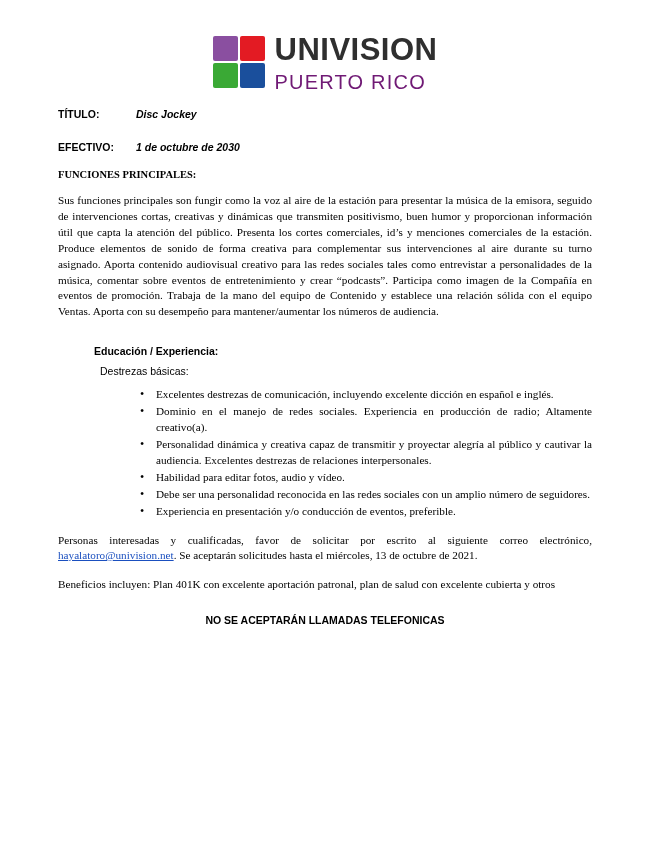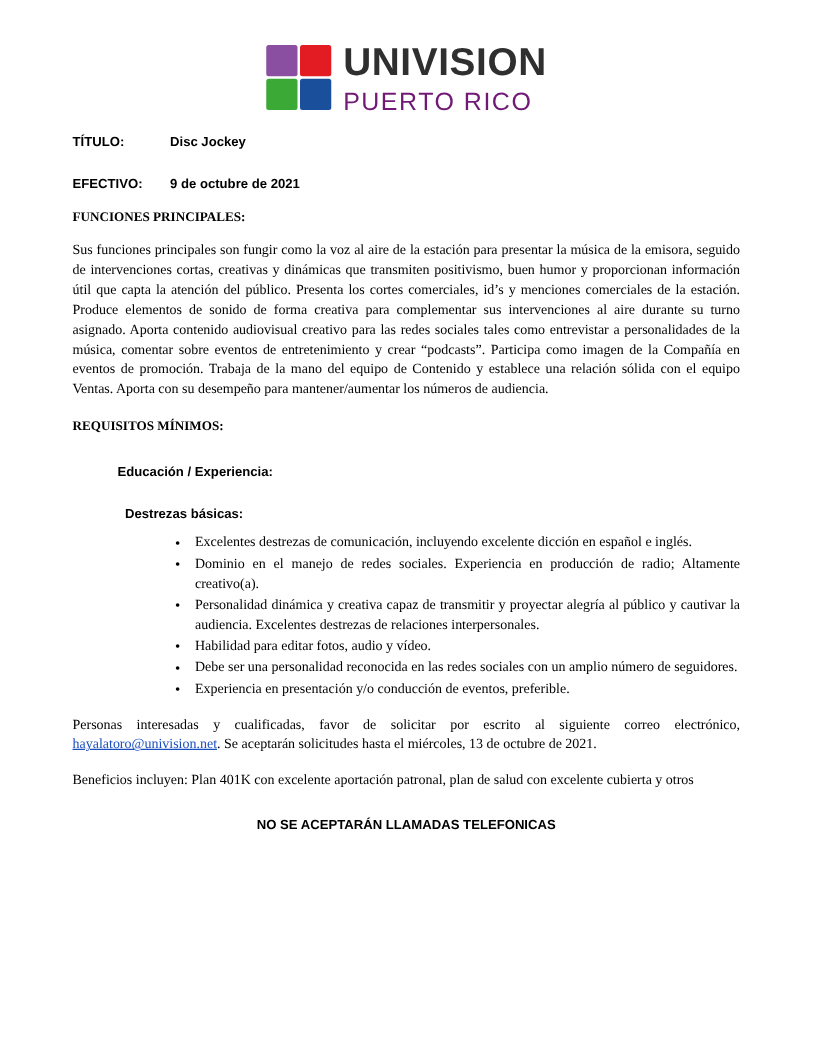--- a/index.html
+++ b/index.html
@@ -75,43 +75,43 @@
 
   
   .field-row {
     font-family: "Liberation Sans", sans-serif;
     font-size: 10.5px;
     font-weight: bold;
     display: flex;
     align-items: baseline;
   }
   .field-label { width: 78px; flex: 0 0 78px; }
-  .field-value { flex: 1; }
+  .field-value { flex: 1; font-style: italic; }
   .row-titulo { margin-top: 16px; }
   .row-efectivo { margin-top: 21px; }
 
   
   .section-head {
     font-family: Liberation Serif, serif;
     font-size: 10.5px;
     font-weight: bold;
     margin-top: 16px;
   }
   .sub-head {
     font-family: "Liberation Sans", sans-serif;
     font-size: 10.5px;
     font-weight: bold;
     margin-top: 25px;
     margin-left: 36px;
   }
   .sub-head-2 {
     font-family: "Liberation Sans", sans-serif;
     font-size: 10.5px;
-    font-weight: bold;
-    margin-top: 21px;
+    font-weight: normal;
+    margin-top: 8px;
     margin-left: 42px;
   }
 
   
   p.body {
     font-family: "Liberation Serif", serif;
     font-size: 11.2px;
     line-height: 1.42;
     text-align: justify;
     margin: 13px 0 0 0;
@@ -176,27 +176,26 @@
     </div>
   </div>
 
   <div class="field-row row-titulo">
     <div class="field-label">TÍTULO:</div>
     <div class="field-value">Disc Jockey</div>
   </div>
 
   <div class="field-row row-efectivo">
     <div class="field-label">EFECTIVO:</div>
-    <div class="field-value">9 de octubre de 2021</div>
+    <div class="field-value">1 de octubre de 2030</div>
   </div>
 
   <div class="section-head">FUNCIONES PRINCIPALES:</div>
   <p class="body">Sus funciones principales son fungir como la voz al aire de la estación para presentar la música de la emisora, seguido de intervenciones cortas, creativas y dinámicas que transmiten positivismo, buen humor y proporcionan información útil que capta la atención del público. Presenta los cortes comerciales, id’s y menciones comerciales de la estación.  Produce elementos de sonido de forma creativa para complementar sus intervenciones al aire durante su turno asignado. Aporta contenido audiovisual creativo para las redes sociales tales como entrevistar a personalidades de la música, comentar sobre eventos de entretenimiento y crear “podcasts”. Participa como imagen de la Compañía en eventos de promoción. Trabaja de la mano del equipo de Contenido y establece una relación sólida con el equipo Ventas. Aporta con su desempeño para mantener/aumentar los números de audiencia.</p>
 
-  <div class="section-head">REQUISITOS MÍNIMOS:</div>
 
   <div class="sub-head">Educación / Experiencia:</div>
 
   <div class="sub-head-2">Destrezas básicas:</div>
   <ul class="bullets">
     <li>Excelentes destrezas de comunicación, incluyendo excelente dicción en español e inglés.</li>
     <li>Dominio en el manejo de redes sociales.   Experiencia en producción de radio; Altamente creativo(a).</li>
     <li>Personalidad dinámica y creativa capaz de transmitir y proyectar alegría al público y cautivar la audiencia. Excelentes destrezas de relaciones interpersonales.</li>
     <li>Habilidad para editar fotos, audio y vídeo.</li>
     <li>Debe ser una personalidad reconocida en las redes sociales con un amplio número de seguidores.</li>

